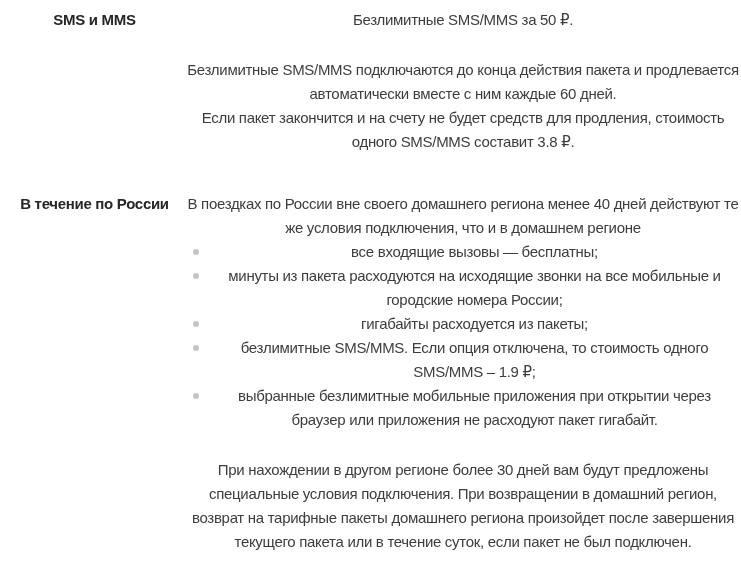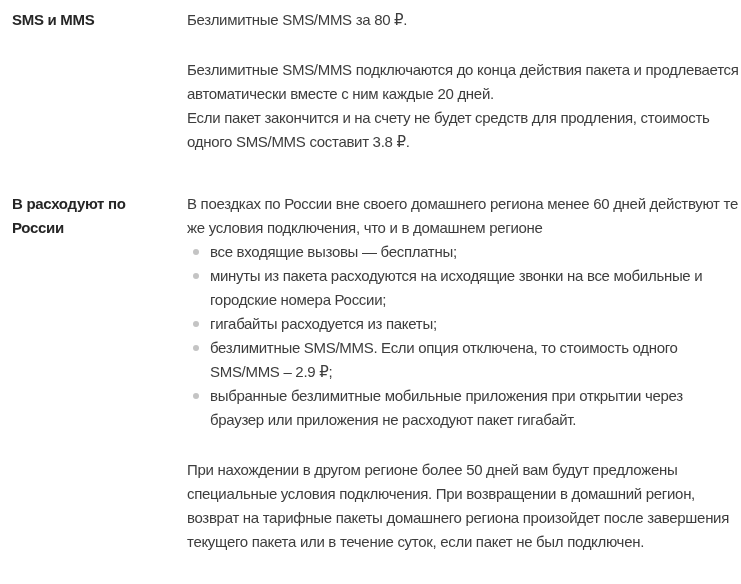--- a/index.html
+++ b/index.html
@@ -17,20 +17,21 @@
     letter-spacing: -0.3px;
     color: #3d3d3d;
   }
   .page {
     padding: 8px 2px 0 12px;
   }
   .row {
     display: grid;
     grid-template-columns: 175px 1fr;
     align-items: start;
+    text-align: center;
   }
   .row + .row {
     margin-top: 38px;
   }
   .label {
     font-weight: bold;
     color: #262626;
     padding-right: 10px;
   }
   .block + .block {
@@ -65,56 +66,56 @@
 </style>
 </head>
 <body>
 
 <div class="page">
 
   <div class="row">
     <div class="label">SMS и MMS</div>
     <div class="content">
       <div class="block">
-        <div class="line">Безлимитные SMS/MMS за 80 ₽.</div>
+        <div class="line">Безлимитные SMS/MMS за 50 ₽.</div>
       </div>
       <div class="block">
-        <div class="line">Безлимитные SMS/MMS подключаются до конца действия пакета и продлевается автоматически вместе с ним каждые 20 дней.</div>
+        <div class="line">Безлимитные SMS/MMS подключаются до конца действия пакета и продлевается автоматически вместе с ним каждые 60 дней.</div>
         <div class="line">Если пакет закончится и на счету не будет средств для продления, стоимость одного SMS/MMS составит 3.8 ₽.</div>
       </div>
     </div>
   </div>
 
   <div class="row">
-    <div class="label">В расходуют по России</div>
+    <div class="label">В течение по России</div>
     <div class="content">
       <div class="block">
-        <div class="line">В поездках по России вне своего домашнего региона менее 60 дней действуют те же условия подключения, что и в домашнем регионе</div>
+        <div class="line">В поездках по России вне своего домашнего региона менее 40 дней действуют те же условия подключения, что и в домашнем регионе</div>
       </div>
       <ul class="bullets block flush">
         <li>
           <span class="dot"></span>
           <span class="bullet-text">все входящие вызовы — бесплатны;</span>
         </li>
         <li>
           <span class="dot"></span>
           <span class="bullet-text">минуты из пакета расходуются на исходящие звонки на все мобильные и городские номера России;</span>
         </li>
         <li>
           <span class="dot"></span>
           <span class="bullet-text">гигабайты расходуется из пакеты;</span>
         </li>
         <li>
           <span class="dot"></span>
-          <span class="bullet-text">безлимитные SMS/MMS. Если опция отключена, то стоимость одного SMS/MMS – 2.9 ₽;</span>
+          <span class="bullet-text">безлимитные SMS/MMS. Если опция отключена, то стоимость одного SMS/MMS – 1.9 ₽;</span>
         </li>
         <li>
           <span class="dot"></span>
           <span class="bullet-text">выбранные безлимитные мобильные приложения при открытии через браузер или приложения не расходуют пакет гигабайт.</span>
         </li>
       </ul>
       <div class="block">
-        <div class="line">При нахождении в другом регионе более 50 дней вам будут предложены специальные условия подключения. При возвращении в домашний регион, возврат на тарифные пакеты домашнего региона произойдет после завершения текущего пакета или в течение суток, если пакет не был подключен.</div>
+        <div class="line">При нахождении в другом регионе более 30 дней вам будут предложены специальные условия подключения. При возвращении в домашний регион, возврат на тарифные пакеты домашнего региона произойдет после завершения текущего пакета или в течение суток, если пакет не был подключен.</div>
       </div>
     </div>
   </div>
 
 </div>
 
 </body></html>

